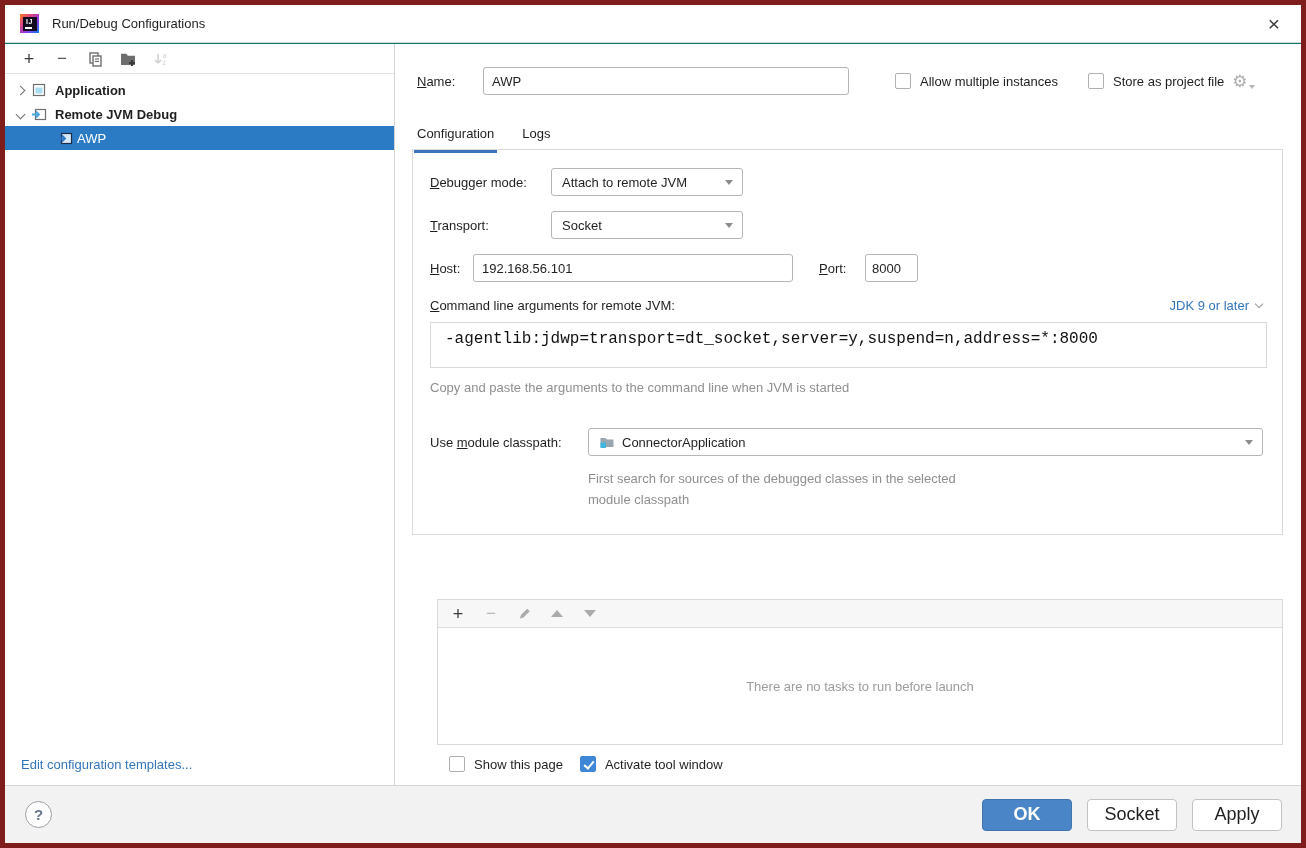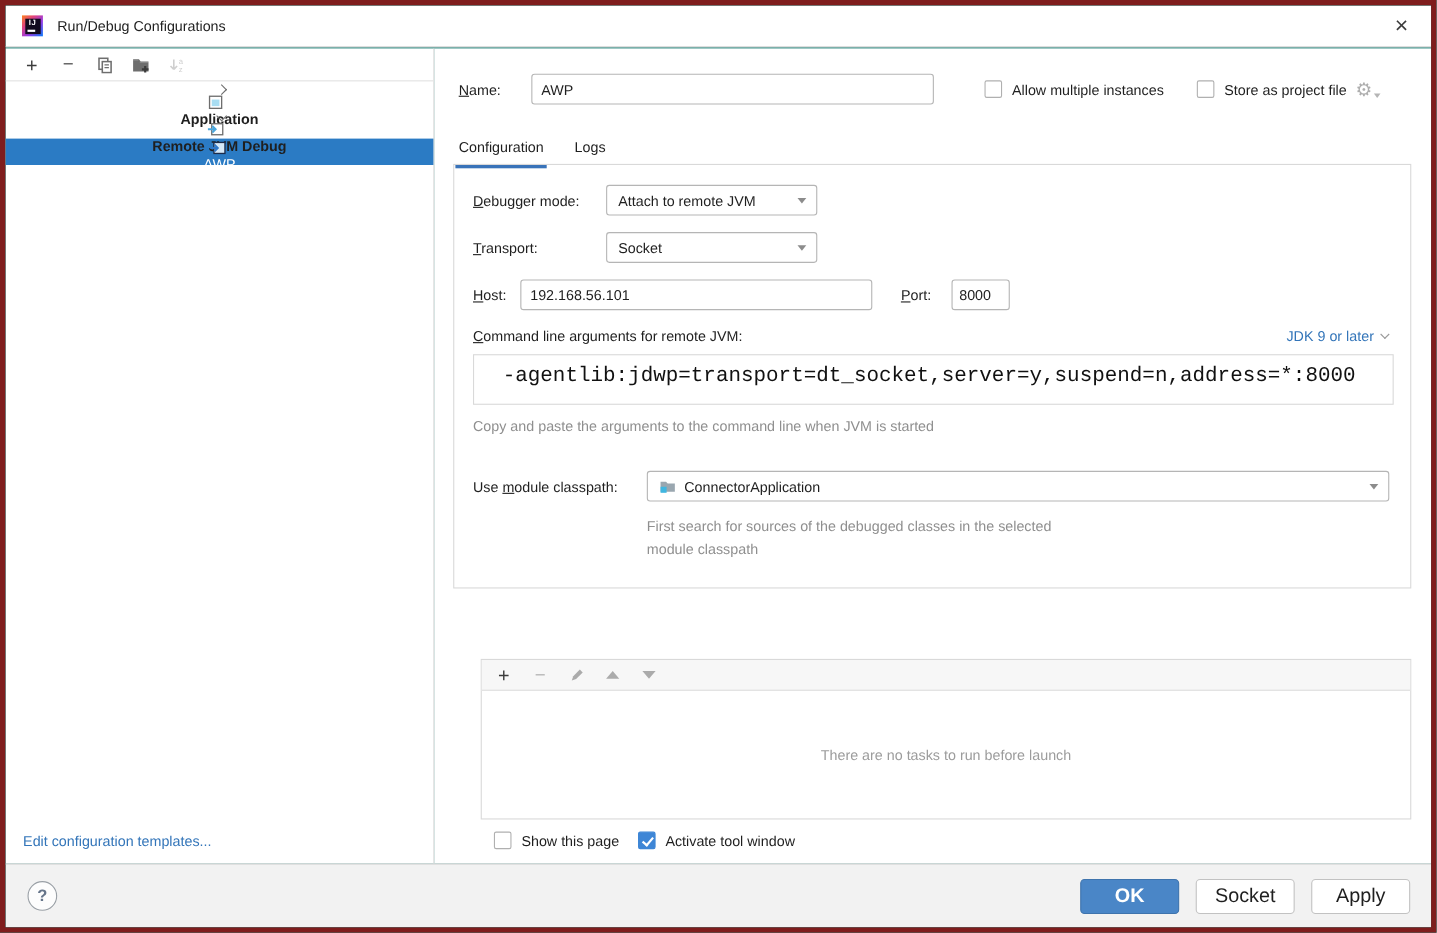--- a/index.html
+++ b/index.html
@@ -27,21 +27,21 @@
   .sidebar { width:390px; min-width:390px; border-right:1px solid #d5d5d5; position:relative; background:#fff; }
   .sb-toolbar { height:30px; display:flex; align-items:center; padding-left:16px; gap:17px;
     border-bottom:1px solid #e2e2e2; }
   .tool-ic { width:16px; height:16px; display:flex; align-items:center; justify-content:center; cursor:pointer; }
   .glyph-plus { font-size:18px; font-weight:400; color:#3b3b3b; line-height:16px; }
   .glyph-minus { font-size:17px; color:#555; line-height:16px; }
   .glyph-minus.disabled { color:#b6b6b6; }
   .disabled-ic { opacity:0.55; }
   
   .tree { padding-top:4px; }
-  .tree-row { height:24px; display:flex; align-items:center; cursor:pointer;flex-direction:column; }
+  .tree-row { height:24px; display:flex; align-items:center; cursor:pointer; }
   .tree-row .twisty { width:22px; min-width:22px; display:flex; justify-content:center; align-items:center; margin-left:4px; }
   .chev { width:7px; height:7px; border-right:1.6px solid #6e6e6e; border-bottom:1.6px solid #6e6e6e; }
   .chev.right { transform:rotate(-45deg); }
   .chev.down  { transform:rotate(45deg); }
   .tree-ic { width:16px; height:16px; margin-right:8px; }
   .tree-label-bold { font-weight:bold; }
   .tree-row.selected { background:#2b7bc4; color:#fff; }
   .tree-row.selected .tree-ic { margin-right:4px; }
   .indent-child { width:52px; min-width:52px; }
   .edit-link { position:absolute; left:16px; bottom:13px; color:#3375b9; cursor:pointer; }
@@ -68,21 +68,21 @@
   .tab.active { border-bottom:3px solid #3973b9; }
   
   .config-box { position:absolute; left:17px; right:18px; top:105px; height:386px; border:1px solid #d9d9d9; }
   .crow { position:absolute; display:flex; align-items:center; }
   .crow .flab { display:inline-block; }
   .combo { height:28px; border:1px solid #b5b5b5; border-radius:3px; background:#fff; display:flex;
     align-items:center; padding:0 26px 0 10px; position:relative; cursor:pointer; }
   .combo .arr { position:absolute; right:9px; top:11px; width:0; height:0;
     border-left:4.5px solid transparent; border-right:4.5px solid transparent; border-top:5px solid #8c8c8c; }
   .mono-box { position:absolute; left:17px; right:15px; top:172px; height:46px; border:1px solid #d9d9d9;
-    font-family:"Liberation Mono","DejaVu Sans Mono",monospace; font-size:19px; padding:7px 26px; color:#111; cursor:text; }
+    font-family:"Liberation Mono","DejaVu Sans Mono",monospace; font-size:16px; padding:7px 14px; color:#111; cursor:text; }
   .hint { color:#8f8f8f; }
   .jdk-link { position:absolute; right:20px; top:148px; color:#3375b9; display:flex; align-items:center; cursor:pointer; }
   .jdk-chev { width:6px; height:6px; border-right:1.5px solid #9a9a9a; border-bottom:1.5px solid #9a9a9a;
     transform:rotate(45deg); margin-left:7px; margin-top:-3px; }
   .folder-ic { width:16px; height:16px; margin-right:7px; }
   
   .bl-header { position:absolute; left:15px; right:18px; top:528px; display:flex; align-items:center; }
   .bl-chev { width:7px; height:7px; border-right:1.6px solid #6e6e6e; border-bottom:1.6px solid #6e6e6e;
     transform:rotate(45deg); margin:-3px 9px 0 0; cursor:pointer; }
   .bl-rule { flex:1; height:1px; background:#d9d9d9; margin-left:10px; }

